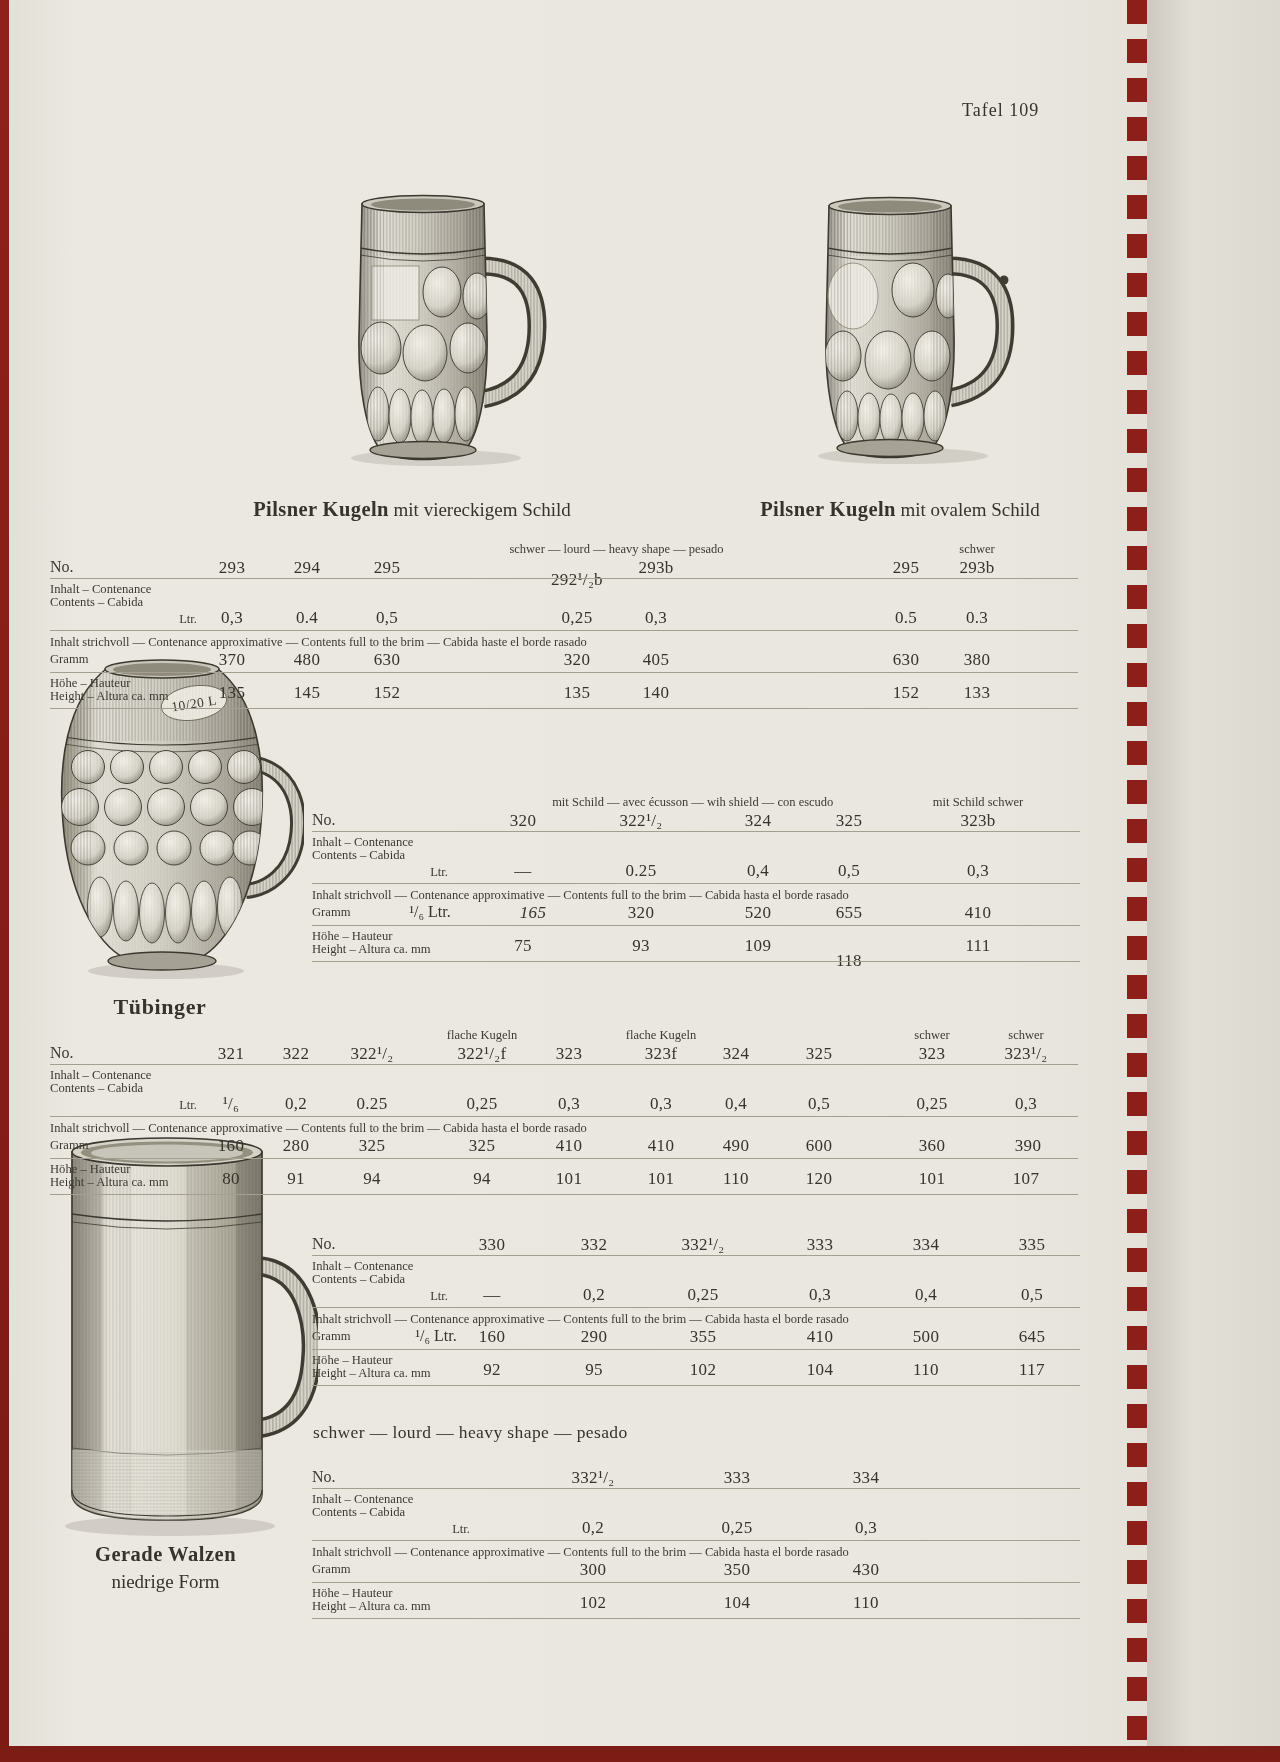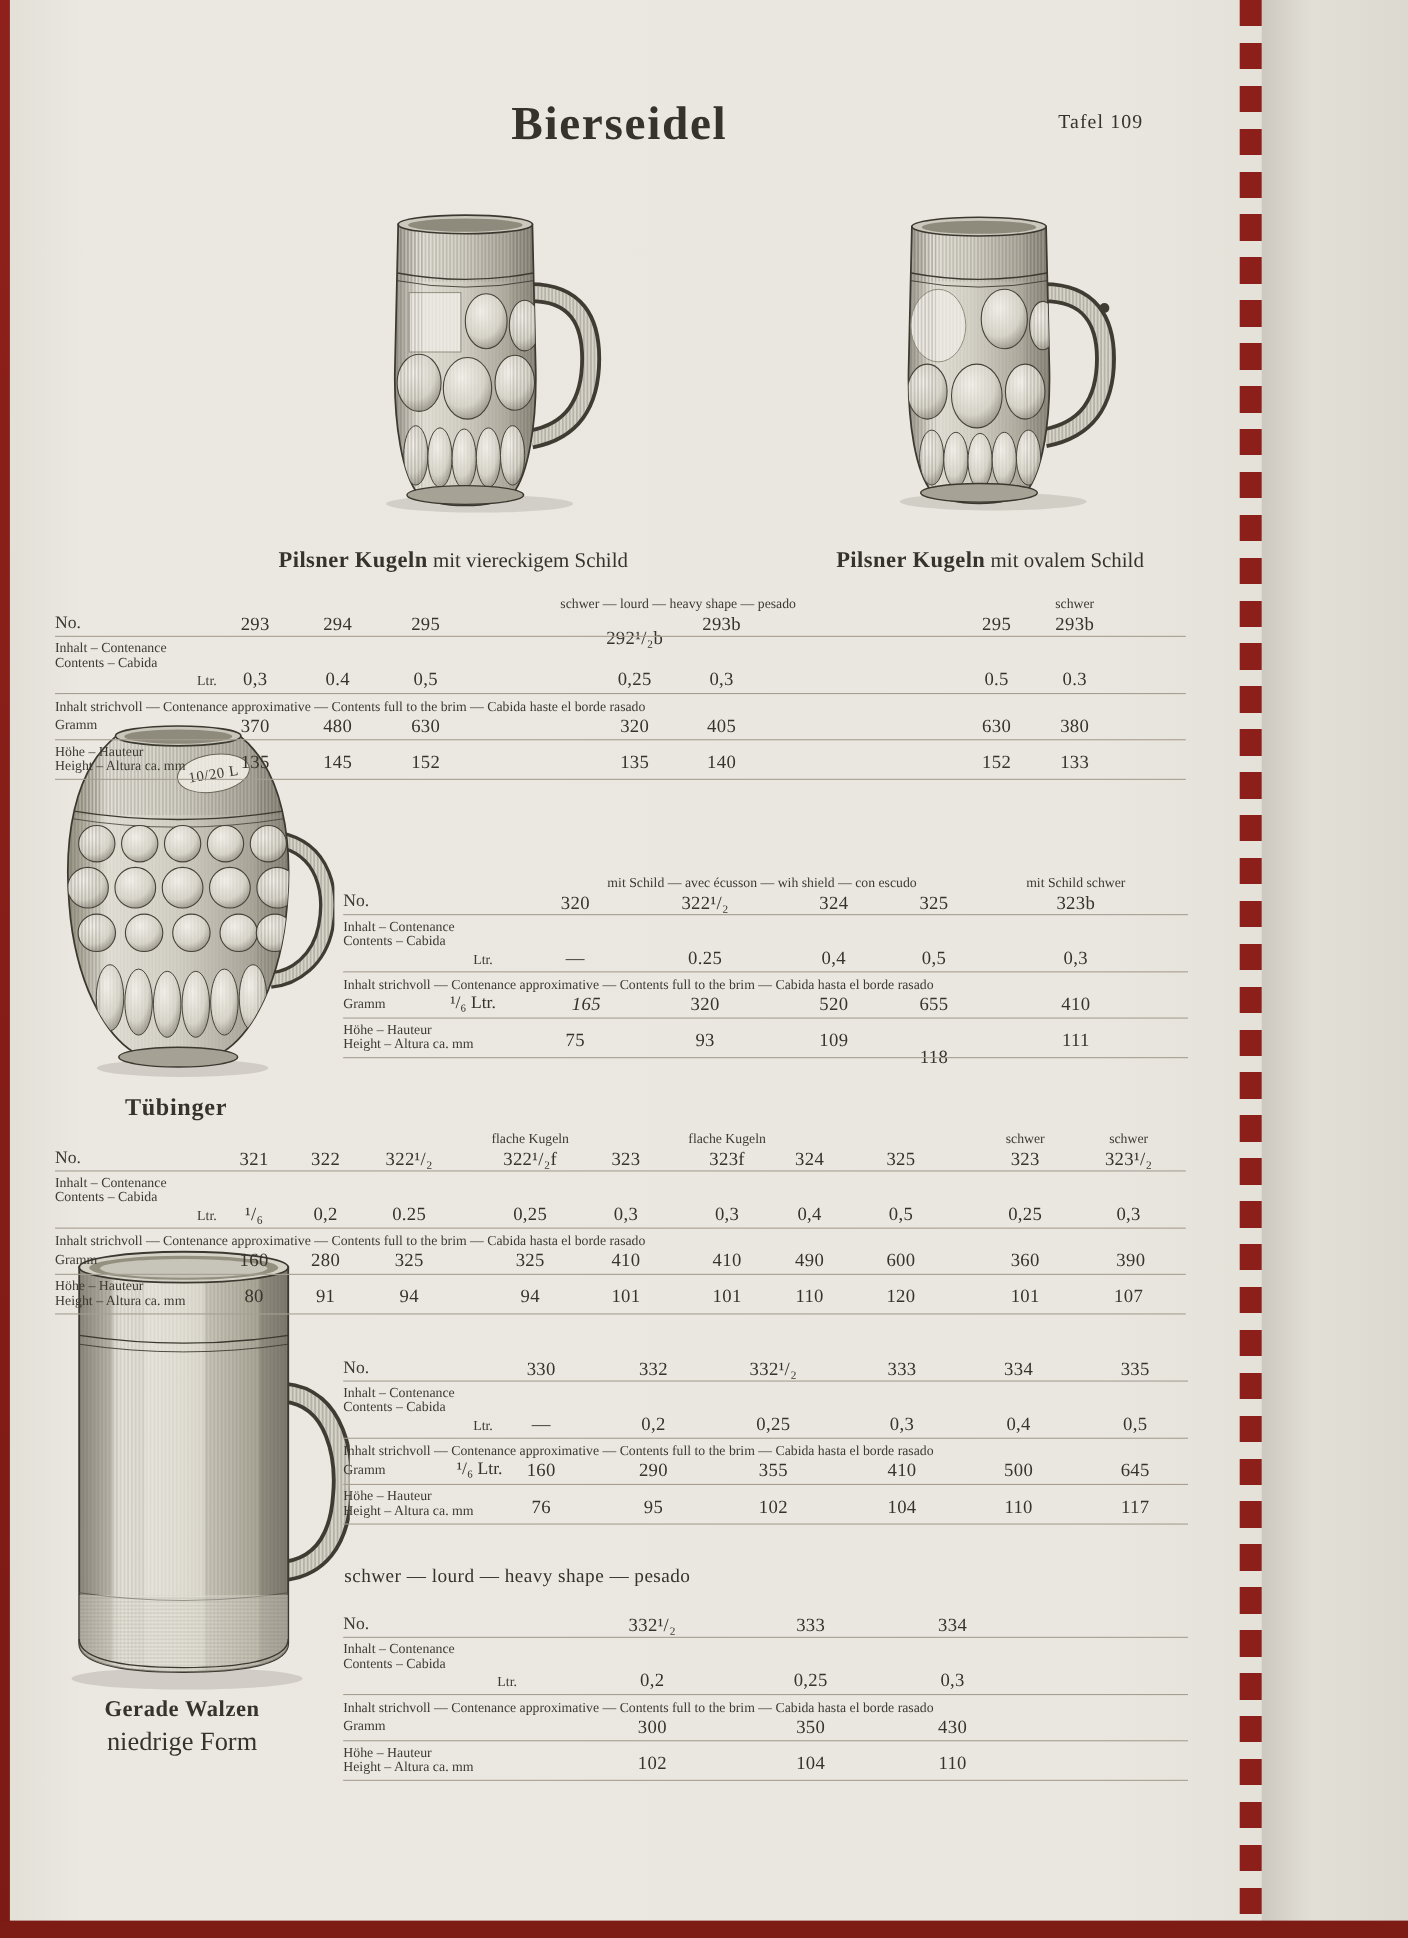--- a/index.html
+++ b/index.html
@@ -26,40 +26,39 @@
   .title{position:absolute;left:263px;top:88px;width:600px;text-align:center;
     font-size:43px;font-weight:700;letter-spacing:1.5px;}
   .subtitle{position:absolute;left:213px;top:148px;width:700px;text-align:center;font-size:23px;}
 
   .caption{position:absolute;font-size:19px;white-space:nowrap;text-align:center;}
   .caption b{font-size:20.5px;letter-spacing:.4px;}
   .cap-a{left:182px;top:498px;width:460px;}
   .cap-b{left:700px;top:498px;width:400px;}
   .cap-tueb{left:60px;top:994px;width:200px;font-size:22px;font-weight:700;letter-spacing:.6px;}
   .cap-walz{left:48px;top:1543px;width:235px;font-size:20.5px;font-weight:700;letter-spacing:.5px;}
-  .cap-walz-sub{left:48px;top:1571px;width:235px;font-size:24px;font-weight:400;}
+  .cap-walz-sub{left:48px;top:1571px;width:235px;font-size:19px;font-weight:400;}
 
   .schwer-heading{position:absolute;left:313px;top:1422px;font-size:17.5px;letter-spacing:.4px;}
 
   .mug{position:absolute;}
   .cat-table{position:absolute;}
   .tval{position:absolute;transform:translateX(-50%);font-size:17px;white-space:nowrap;letter-spacing:.3px;}
   .tnote{position:absolute;transform:translateX(-50%);font-size:12.5px;white-space:nowrap;color:#3c3a32;}
   .tlabel{position:absolute;left:0;font-size:12.6px;line-height:1.1;white-space:nowrap;color:#3c3a32;}
   .tltr{position:absolute;font-size:12.6px;text-align:right;color:#3c3a32;}
   .tprefix{position:absolute;transform:translateX(-50%);font-size:16px;white-space:nowrap;}
   .trule{position:absolute;left:0;height:0;border-top:1px solid #a59f92;}
 </style>
 </head>
 <body>
 
 <div class="page">
 
   <div class="plate">Tafel 109</div>
-  <div class="title">Bierseidel</div>
 
   <div class="mug" style="left:318px;top:186px">
     <svg width="230" height="312" viewBox="0 0 230 312">
       <defs>
         <linearGradient id="agB" x1="0" y1="0" x2="1" y2="0">
           <stop offset="0" stop-color="#98948a"></stop>
             <stop offset="0.16" stop-color="#e3e0d7"></stop>
           <stop offset="0.45" stop-color="#d4d1c7"></stop>
             <stop offset="0.8" stop-color="#aeaa9e"></stop>
           <stop offset="1" stop-color="#8c887c"></stop>
@@ -442,21 +441,21 @@
       <div class="tprefix" style="left: 124px; top: 108px;">¹/₆ Ltr.</div>
       <div class="tval" style="left: 180px; top: 108px;">160</div>
       <div class="tval" style="left: 282px; top: 108px;">290</div>
       <div class="tval" style="left: 391px; top: 108px;">355</div>
       <div class="tval" style="left: 508px; top: 108px;">410</div>
       <div class="tval" style="left: 614px; top: 108px;">500</div>
       <div class="tval" style="left: 720px; top: 108px;">645</div>
       <div class="trule" style="top: 130px; width: 768px;"></div>
       <div class="tlabel" style="top: 135px;">Höhe – Hauteur</div>
       <div class="tlabel" style="top: 148px;">Height – Altura ca. mm</div>
-      <div class="tval" style="left: 180px; top: 141px;">76</div>
+      <div class="tval" style="left: 180px; top: 141px;">92</div>
       <div class="tval" style="left: 282px; top: 141px;">95</div>
       <div class="tval" style="left: 391px; top: 141px;">102</div>
       <div class="tval" style="left: 508px; top: 141px;">104</div>
       <div class="tval" style="left: 614px; top: 141px;">110</div>
       <div class="tval" style="left: 720px; top: 141px;">117</div>
       <div class="trule" style="top: 166px; width: 768px;"></div>
     </div>
   <div class="cat-table" id="t4" style="left: 312px; top: 1452px; width: 768px; height: 170px;">
       <div class="tlabel" style="top: 16px; font-size: 16px;">No.</div>
       <div class="tval" style="left: 281px; top: 16px;">332¹/₂</div>

